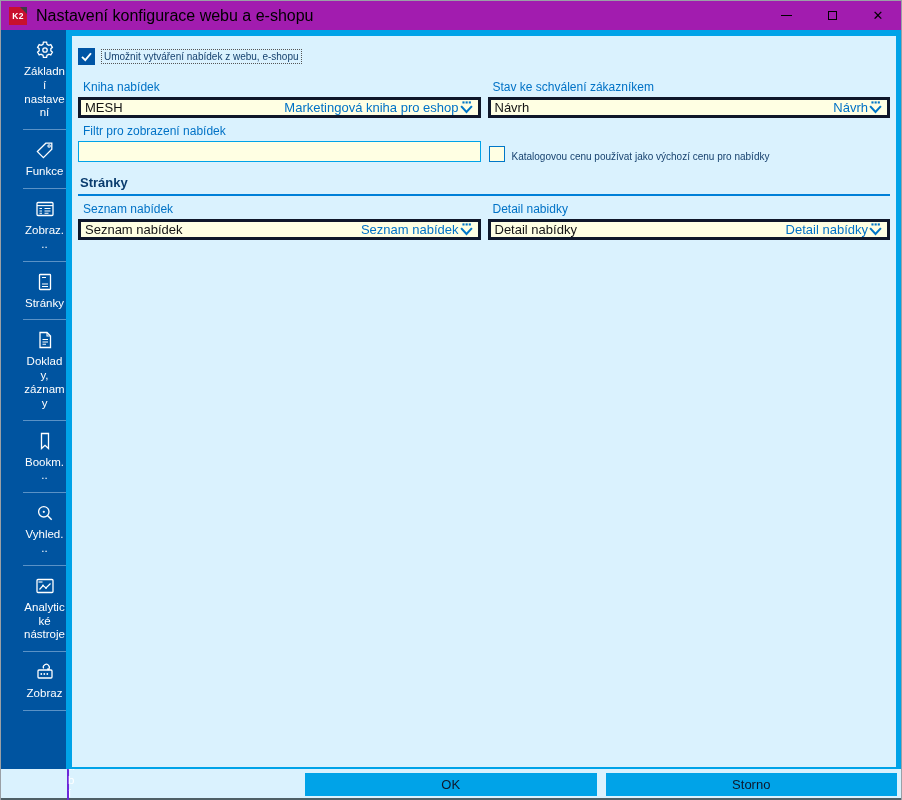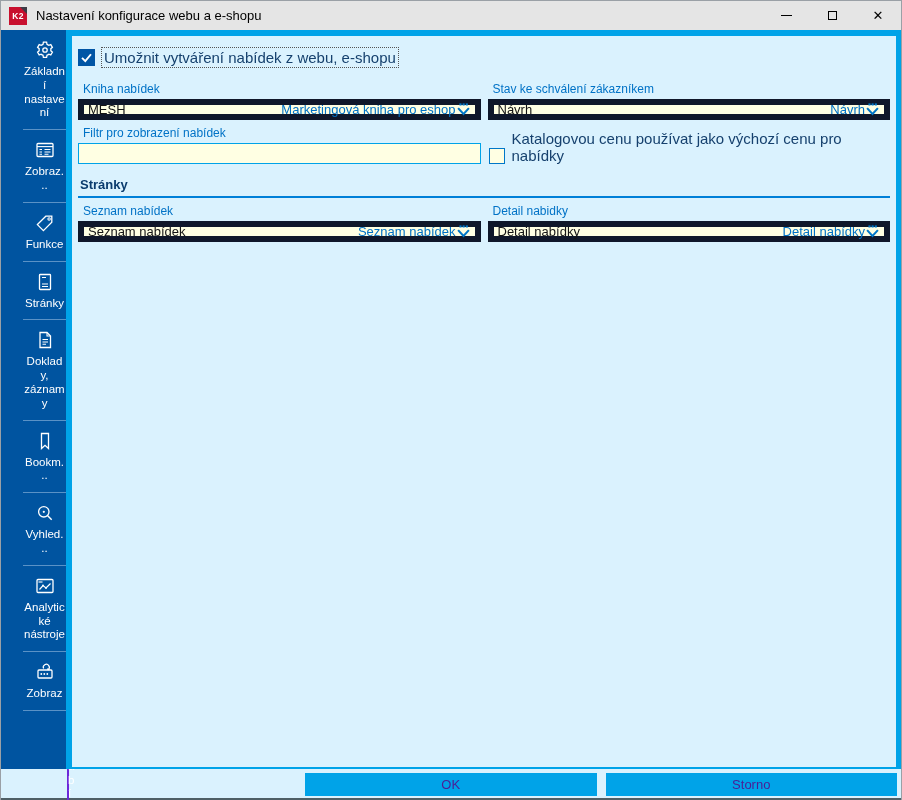--- a/index.html
+++ b/index.html
@@ -2,27 +2,27 @@
 <html><head>
 <meta charset="utf-8">
 <style>
   * { margin:0; padding:0; box-sizing:border-box; }
   body { font-family:"Liberation Sans", sans-serif; background:#e8e8e8; }
   .window{
     width:902px; height:800px; position:relative; background:#fff;
     border:1px solid #9aa0a6; border-bottom:none; overflow:hidden;
   }
   
-  .titlebar{ height:29px; background:#e5e5e5; display:flex; align-items:center; }
+  .titlebar{ height:29px; background:#a21caf; display:flex; align-items:center; }
   .app-logo{ width:18px; height:18px; margin:0 9px 0 8px; background:#c8102e; position:relative;
     display:flex; align-items:center; justify-content:center; flex:0 0 auto; }
   .app-logo::after{ content:""; position:absolute; top:0; right:0;
     border-top:7px solid #3c3c46; border-left:7px solid transparent; }
   .app-logo span{ color:#fff; font-size:8.5px; font-weight:bold; letter-spacing:.3px; }
-  .title-text{ font-size:13px; color:#000; }
+  .title-text{ font-size:16px; color:#000; }
   .win-controls{ margin-left:auto; display:flex; height:100%; }
   .win-btn{ width:46px; height:100%; display:flex; align-items:center; justify-content:center; cursor:default; }
   .glyph-min{ width:11px; height:1px; background:#000; display:block; }
   .glyph-max{ width:9px; height:9px; border:1px solid #000; display:block; }
   .glyph-close{ font-size:13px; color:#000; line-height:1; }
   
   .main{ display:flex; height:739px; }
   .sidebar{ width:65px; background:#0054a0; display:flex; flex-direction:column; flex:0 0 auto;padding-left:22px; }
   .sb-item{ color:#fff; text-align:center; padding:9px 1px 9px; border-bottom:1px solid #5a92c6; cursor:pointer; }
   .sb-item.selected{ background:#6d28d9;margin-left:44px; }
@@ -31,37 +31,37 @@
   .content-frame{ flex:1; background:#00a3e8; padding:6px 5px 2px 6px; }
   .content{ background:#daf2fe; width:100%; height:100%; padding:12px 6px 0 6px; }
   .form-grid{ display:grid; grid-template-columns:1fr 1fr; column-gap:7px; }
   .span2{ grid-column:1 / span 2; }
   .cb-row{ display:flex; align-items:center; margin-bottom:9px; }
   .cb-box{ width:17px; height:17px; flex:0 0 auto; display:flex; align-items:center; justify-content:center; cursor:pointer; }
   .cb-box.checked{ background:#0055a5; border:1px solid #0055a5; }
   .cb-box.unchecked{ background:#ffffe3; border:1px solid #0077c8; }
   .cb-box svg{ display:none; }
   .cb-box.checked svg{ display:block; }
-  .cb-label{ font-size:15px; color:#16416e; margin-left:7px; }
+  .cb-label{ font-size:10px; color:#16416e; margin-left:7px; }
   .cb-label.focused{ outline:1px dotted #555; padding:1px 2px; }
   .field-label{ font-size:12px; color:#0072c6; padding:6px 0 3px 5px; display:block; }
-  .field{ height:21px; background:#ffffe3; border:6px solid #0f172a; display:flex;
+  .field{ height:21px; background:#ffffe3; border:3px solid #0f172a; display:flex;
     align-items:center; justify-content:space-between; padding:0 4px; cursor:pointer; }
   .fv-left{ font-size:13px; color:#141414; white-space:nowrap; overflow:hidden; }
   .fv-right{ font-size:13px; color:#0072c6; display:flex; align-items:center; white-space:nowrap; }
   .dd-icon{ width:15px; height:13px; display:block; }
   input.field-input{ width:100%; height:21px; background:#ffffe3; border:1px solid #00a3e8;
     font-family:"Liberation Sans",sans-serif; font-size:13px; color:#141414; padding:0 4px; outline:none; }
   .section-hd{ margin-top:13px; padding:0 0 4px 2px; font-size:13px; font-weight:bold; color:#0a3c6e;
     border-bottom:2px solid #0080d8; }
   .right-cb{ display:flex; align-items:flex-end; margin-top:3px; }
   .right-cb .cb-box{ width:16px; height:16px; margin-left:1px; }
   
   .footer{ height:29px; background:#daf2fe; display:flex; gap:9px; padding:4px 4px 2px 304px; }
-  .btn{ flex:1; background:#00a3e8; border:none; color:#4c1d95; font-size:13px;
+  .btn{ flex:1; background:#00a3e8; border:none; color:#0f172a; font-size:13px;
     font-family:"Liberation Sans",sans-serif; display:flex; align-items:center; justify-content:center; cursor:pointer; }
   .btn-cancel::first-letter{ text-decoration:underline; }
   .bottom-strip{ height:3px; background:#4e5f66; }
 </style>
 </head>
 <body>
 
 <div class="window">
 
   <div class="titlebar">
@@ -86,32 +86,32 @@
     <div class="sidebar" id="sidebar">
         <div class="sb-item">
         <span class="sb-icon"><svg viewBox="0 0 22 22">
               <path d="M9.4 3.2h3.2l.4 2.1a6 6 0 0 1 1.8 1l2-.7 1.6 2.7-1.6 1.4a6 6 0 0 1 0 2.1l1.6 1.4-1.6 2.7-2-.7a6 6 0 0 1-1.8 1l-.4 2.1H9.4L9 16.2a6 6 0 0 1-1.8-1l-2 .7-1.6-2.7 1.6-1.4a6 6 0 0 1 0-2.1L3.6 8.3l1.6-2.7 2 .7a6 6 0 0 1 1.8-1z" fill="none" stroke="#fff" stroke-width="1.3"></path>
               <circle cx="11" cy="11" r="2.2" fill="none" stroke="#fff" stroke-width="1.3"></circle>
             </svg></span>
         <span class="sb-label">Základní nastavení</span>
       </div>
         <div class="sb-item">
         <span class="sb-icon"><svg viewBox="0 0 22 22">
+              <path d="M11.8 4.2h6v6l-8.4 8.4-6-6z" fill="none" stroke="#fff" stroke-width="1.3"></path>
+              <circle cx="15.1" cy="7" r="1.2" fill="none" stroke="#fff" stroke-width="1.1"></circle>
+            </svg></span>
+        <span class="sb-label">Funkce</span>
+      </div>
+        <div class="sb-item">
+        <span class="sb-icon"><svg viewBox="0 0 22 22">
               <rect x="3" y="4.5" width="16" height="13" rx="1" fill="none" stroke="#fff" stroke-width="1.3"></rect>
               <path d="M3 7.6h16" stroke="#fff" stroke-width="1.1"></path>
               <path d="M5.5 10.5h2.5M5.5 13h2.5M5.5 15.2h2.5M10.5 10.5h6M10.5 13h6M10.5 15.2h4" stroke="#fff" stroke-width="1.1"></path>
             </svg></span>
         <span class="sb-label">Zobraz...</span>
-      </div>
-        <div class="sb-item">
-        <span class="sb-icon"><svg viewBox="0 0 22 22">
-              <path d="M11.8 4.2h6v6l-8.4 8.4-6-6z" fill="none" stroke="#fff" stroke-width="1.3"></path>
-              <circle cx="15.1" cy="7" r="1.2" fill="none" stroke="#fff" stroke-width="1.1"></circle>
-            </svg></span>
-        <span class="sb-label">Funkce</span>
       </div>
         <div class="sb-item">
         <span class="sb-icon"><svg viewBox="0 0 22 22">
               <rect x="5.5" y="3.5" width="11" height="15" rx="0.8" fill="none" stroke="#fff" stroke-width="1.3"></rect>
               <path d="M8 6.5h4M8 13h6M8 15.5h6" stroke="#fff" stroke-width="1.1"></path>
             </svg></span>
         <span class="sb-label">Stránky</span>
       </div>
         <div class="sb-item">
         <span class="sb-icon"><svg viewBox="0 0 22 22">

